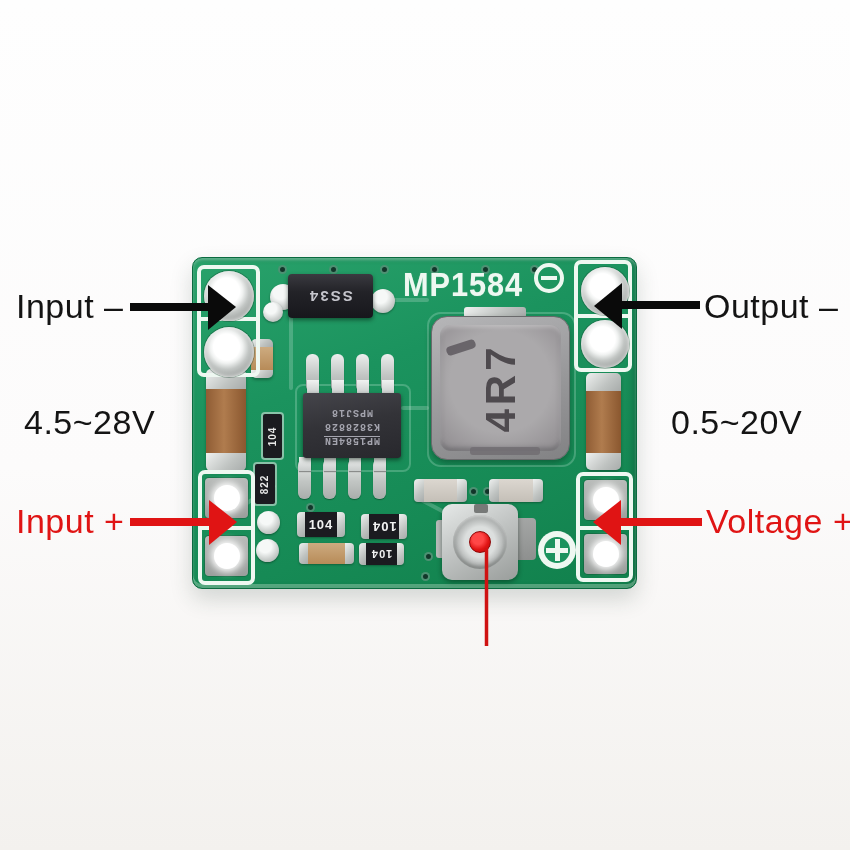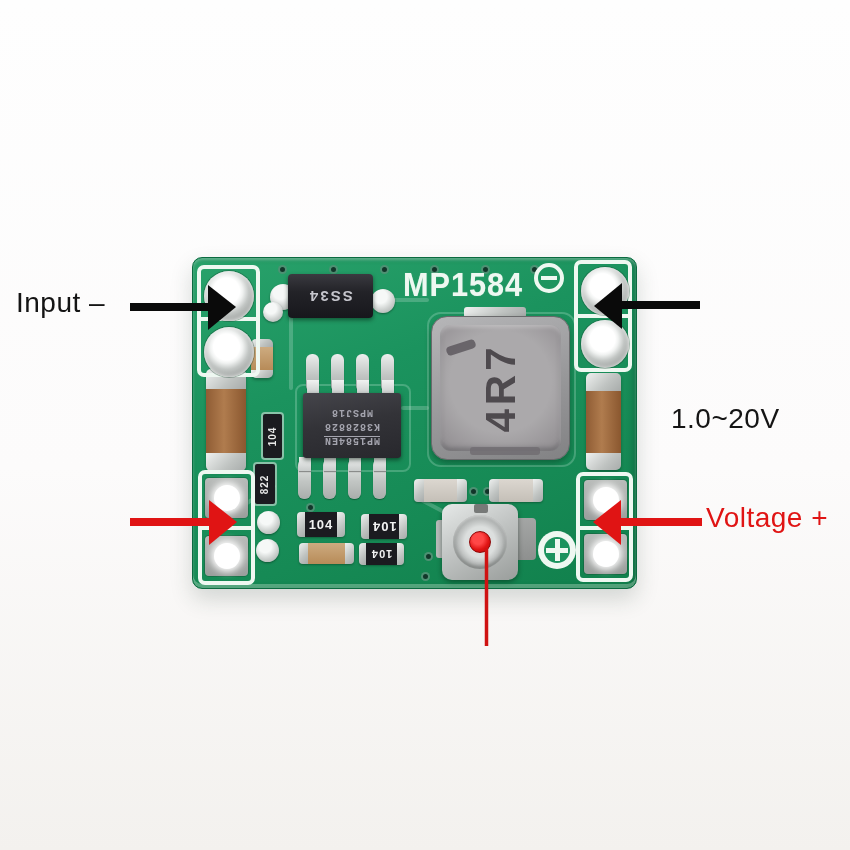--- a/index.html
+++ b/index.html
@@ -4,21 +4,21 @@
 <style>
   :root{
     --red:#e01414; --black:#141414; --board-green:#1b935e; --silk:#eef8f1;
     --silver:#c6c9c8; --ic-body:#35353a; --inductor-gray:#a09da0; --cap-brown:#a6703f;
   }
   html,body{margin:0;padding:0}
   .page{position:relative;width:850px;height:850px;overflow:hidden;
     background:linear-gradient(180deg,#fefefe 0%,#fcfbfb 55%,#f3f1ee 100%);
     font-family:"Liberation Sans",sans-serif;}
   .abs{position:absolute}
-  .lbl{position:absolute;font-size:28px;color:var(--black);white-space:nowrap;letter-spacing:.5px;z-index:9}
+  .lbl{position:absolute;font-size:34px;color:var(--black);white-space:nowrap;letter-spacing:.5px;z-index:9}
   .lbl.red{color:var(--red)}
   .pcb{position:absolute;left:192px;top:257px;width:443px;height:330px;border-radius:10px;
     background:linear-gradient(135deg,#28a express 0,#000 0),linear-gradient(160deg,#2aa express 0,#000 0);
     background:linear-gradient(160deg,#29a26b 0%,#1b935e 35%,#168a55 70%,#11804c 100%);
     border:1px solid #0b6b40;
     box-shadow:inset 0 2px 3px rgba(255,255,255,.30), inset 0 -4px 0 rgba(205,235,215,.35),
                inset -3px 0 6px rgba(0,45,25,.30), 0 10px 22px rgba(40,60,50,.18);z-index:1}
   .trace{position:absolute;background:rgba(255,255,255,.20);border-radius:2px}
   .tracebox{position:absolute;border:2px solid rgba(235,255,244,.22);border-radius:14px}
   .via{position:absolute;width:9px;height:9px;border-radius:50%;background:#12362a;
@@ -270,17 +270,20 @@
       <polygon points="209,500 237,522 209,545" fill="#e01414"></polygon>
     </g>
     <g>
       <rect x="621" y="518" width="81" height="8" fill="#e01414"></rect>
       <polygon points="621,500 593,522 621,545" fill="#e01414"></polygon>
     </g>
     <line x1="486.5" y1="548" x2="486.5" y2="646" stroke="#cf1212" stroke-width="3.5"></line>
   </svg>
 
   <div class="lbl" style="left:16px;top:287px">Input –</div>
-  <div class="lbl" style="left:671px;top:403px">1.0~20V</div>
+  <div class="lbl" style="left:24px;top:403px">4.5~28V</div>
+  <div class="lbl red" style="left:16px;top:502px">Input +</div>
+  <div class="lbl" style="left:704px;top:287px">Output –</div>
+  <div class="lbl" style="left:671px;top:403px">0.5~20V</div>
   <div class="lbl red" style="left:706px;top:502px">Voltage +</div>
 
 
 </div>
 
 </body></html>

